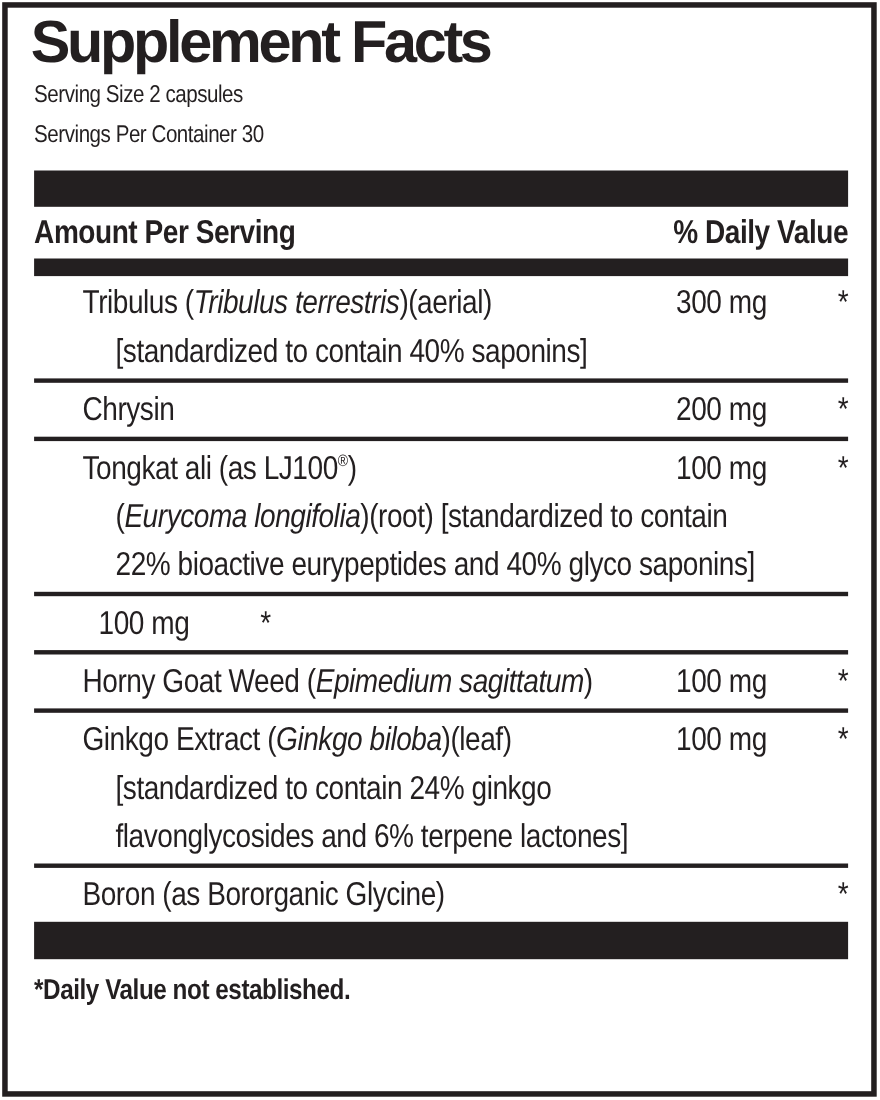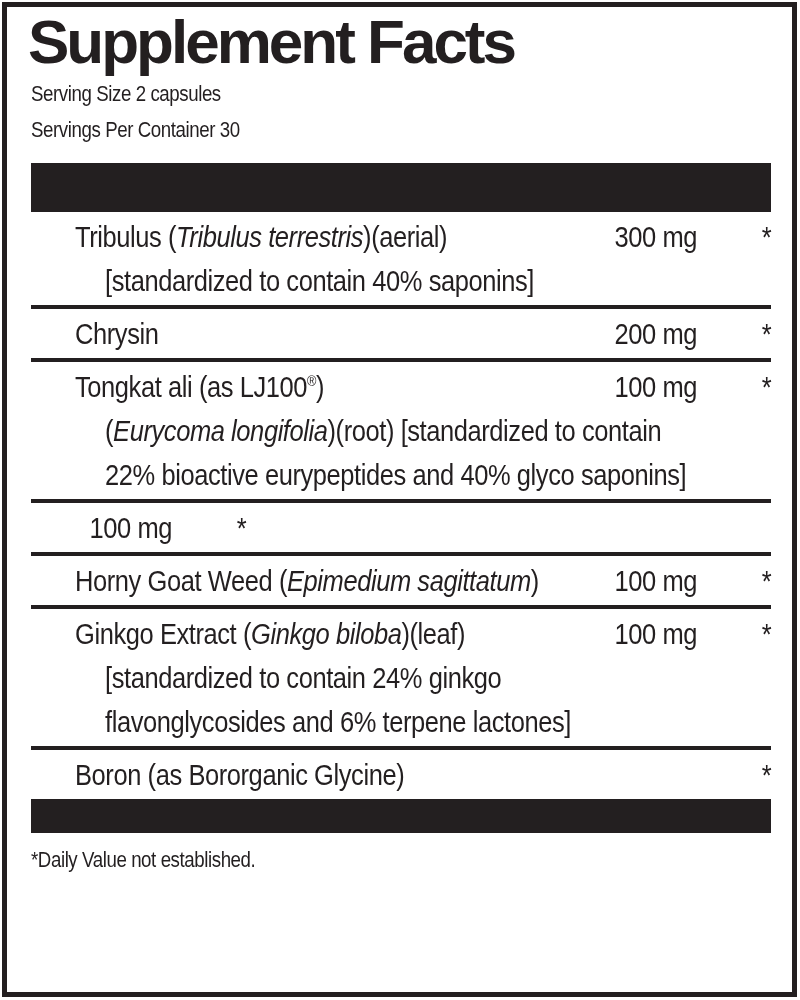--- a/index.html
+++ b/index.html
@@ -28,21 +28,21 @@
     letter-spacing: -0.5px;
   }
   .cx-r {
     display: inline-block;
     transform: scaleX(0.85);
     transform-origin: 100% 50%;
     white-space: nowrap;
     letter-spacing: -0.5px;
   }
   .title {
-    font-size: 62px;
+    font-size: 54px;
     font-weight: 700;
     letter-spacing: -3px;
     line-height: 0.95;
     margin: 0 0 4px -3px;
     white-space: nowrap;
   }
   .serving-line {
     font-size: 22px;
     line-height: 36px;
   }
@@ -71,42 +71,47 @@
   .amt-col  { flex: 0 0 105px; text-align: left; }
   .dv-col   { flex: 0 0 66px;  text-align: right; }
   .subline { padding-left: 30px; }
   .divider { height: 4px; background: #231f20; }
   sup.reg {
     font-size: 0.5em;
     vertical-align: super;
     line-height: 0;
   }
   .footnote {
-    font-size: 22px;
+    font-size: 26px;
     line-height: 44px;
     margin-top: 5px;
+    font-weight: bold;
   }
   i { font-style: italic; }
 </style>
 </head>
 <body>
 
 <div class="label">
 
   <div class="title">Supplement Facts</div>
 
   <div class="serving-line">
     <span class="cx">Serving Size 2 capsules</span>
   </div>
   <div class="serving-line">
     <span class="cx">Servings Per Container 30</span>
   </div>
 
   <div class="bar bar-thick"></div>
 
+  <div class="hdr-row">
+    <span class="cx">Amount Per Serving</span>
+    <span class="cx-r">% Daily Value</span>
+  </div>
 
   <div class="bar bar-medium"></div>
 
   <div class="row">
     <div class="name-col">
       <div class="line"><span class="cx"><span>Tribulus (</span><i>Tribulus terrestris</i><span>)(aerial)</span></span></div>
       <div class="line subline"><span class="cx"><span>[standardized to contain 40% saponins]</span></span></div>
     </div>
     <div class="amt-col"><span class="cx-r">300 mg</span></div>
     <div class="dv-col"><span class="cx-r">*</span></div>

